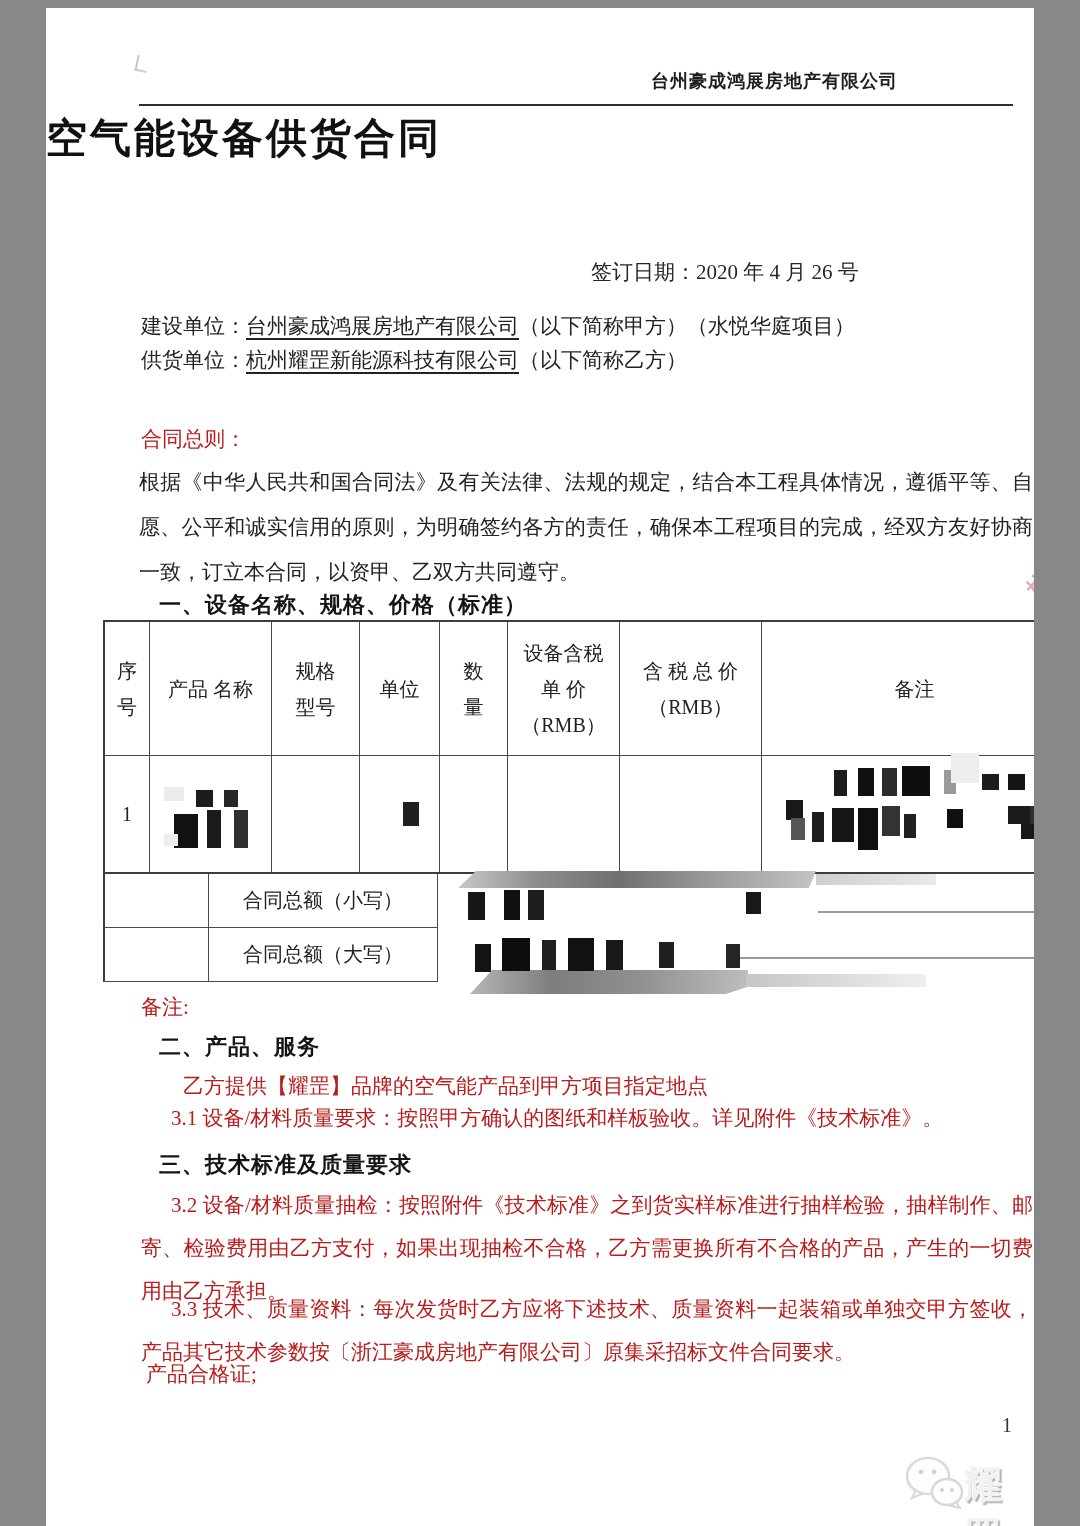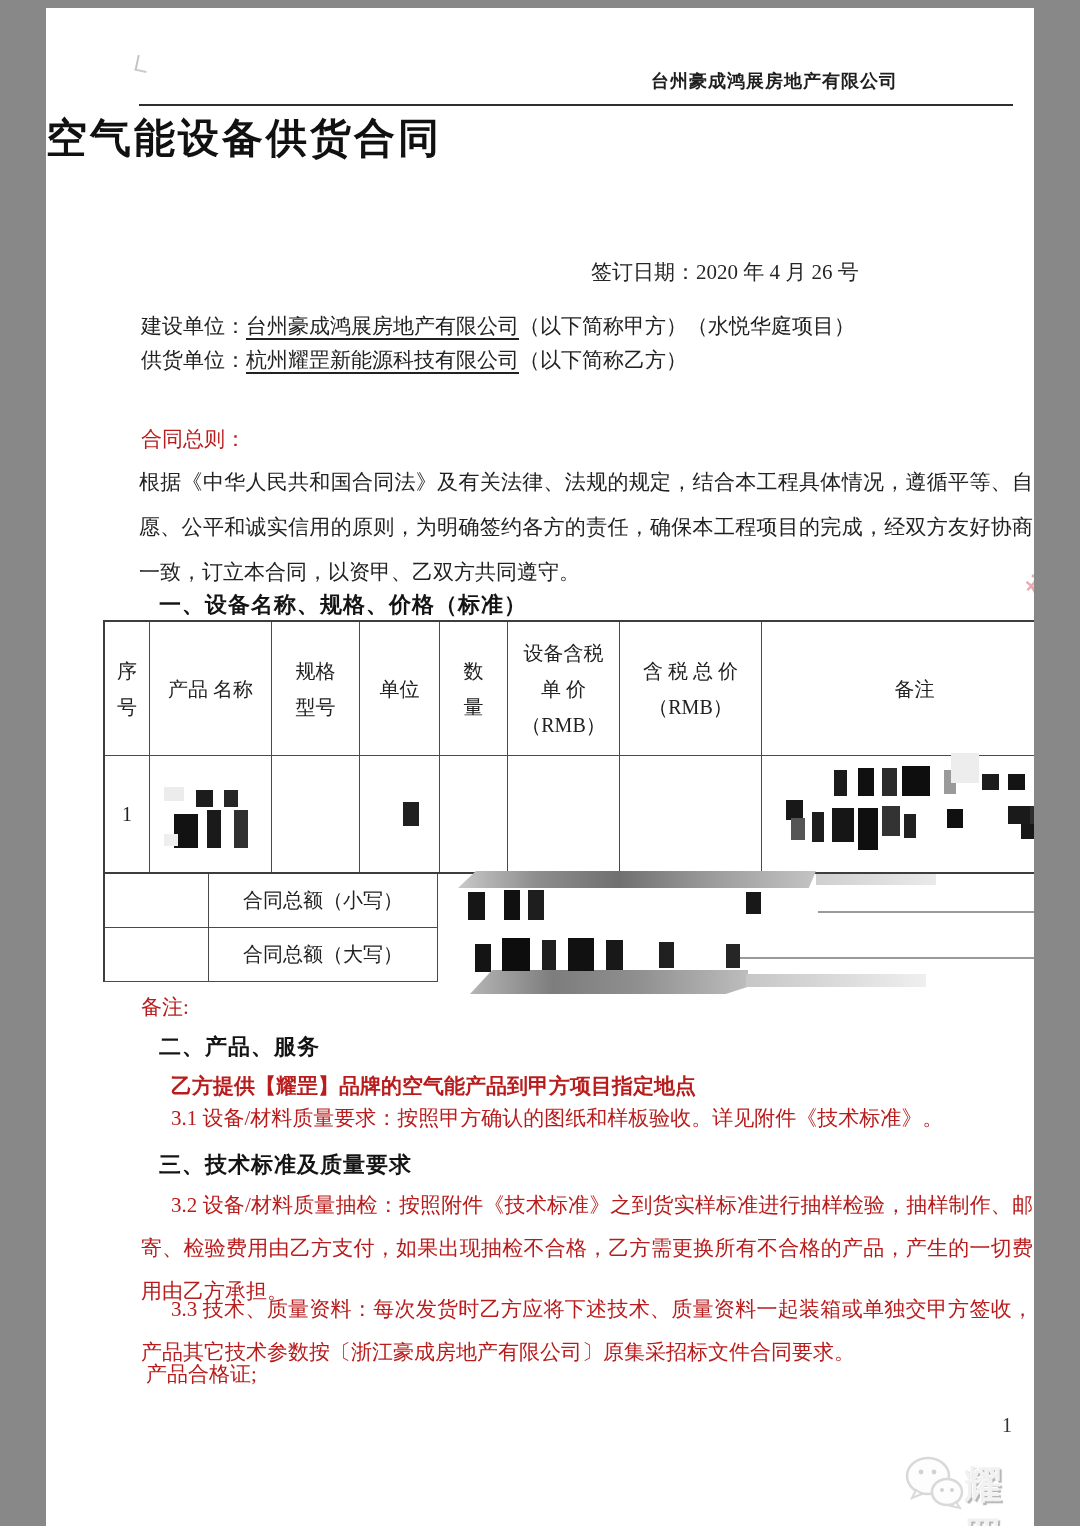--- a/index.html
+++ b/index.html
@@ -110,21 +110,21 @@
 
   <div class="abs gbar1"></div>
   <div class="abs gbar1b"></div>
   <div class="abs gbar2"></div>
   <div class="abs gbar2b"></div>
   <div class="abs hline1"></div>
   <div class="abs hline2"></div>
 
   <div class="abs body-text" style="left:95px; top:985px;">备注:</div>
   <div class="abs sec-head" style="left:113px; top:1024px;">二、产品、服务</div>
-  <div class="abs body-text" style="left:125px; top:1064px;font-weight:bold;">乙方提供【耀罡】品牌的空气能产品到甲方项目指定地点</div>
+  <div class="abs body-text" style="left:137px; top:1064px;">乙方提供【耀罡】品牌的空气能产品到甲方项目指定地点</div>
   <div class="abs sec-head" style="left:113px; top:1142px;">三、技术标准及质量要求</div>
   <div class="abs body-text" style="left:95px; top:1096px; width:890px; text-indent:30px;">3.1 设备/材料质量要求：按照甲方确认的图纸和样板验收。详见附件《技术标准》。</div>
   <div class="abs body-text" style="left:95px; top:1176px; width:892px; line-height:43px; text-indent:30px; text-align:justify;">3.2 设备/材料质量抽检：按照附件《技术标准》之到货实样标准进行抽样检验，抽样制作、邮寄、检验费用由乙方支付，如果出现抽检不合格，乙方需更换所有不合格的产品，产生的一切费用由乙方承担。</div>
   <div class="abs body-text" style="left:95px; top:1280px; width:892px; line-height:43px; text-indent:30px; text-align:justify;">3.3  技术、质量资料：每次发货时乙方应将下述技术、质量资料一起装箱或单独交甲方签收，产品其它技术参数按〔浙江豪成房地产有限公司〕原集采招标文件合同要求。</div>
   <div class="abs body-text" style="left:100px; top:1352px;">产品合格证;</div>
 
   <div class="abs pagenum">1</div>
 
   <svg class="abs stamp" style="left:950px; top:500px;" width="130" height="290" viewBox="0 0 130 290">
     <circle cx="178" cy="142" r="128" fill="none" stroke="rgba(214,88,100,0.5)" stroke-width="9"></circle>

